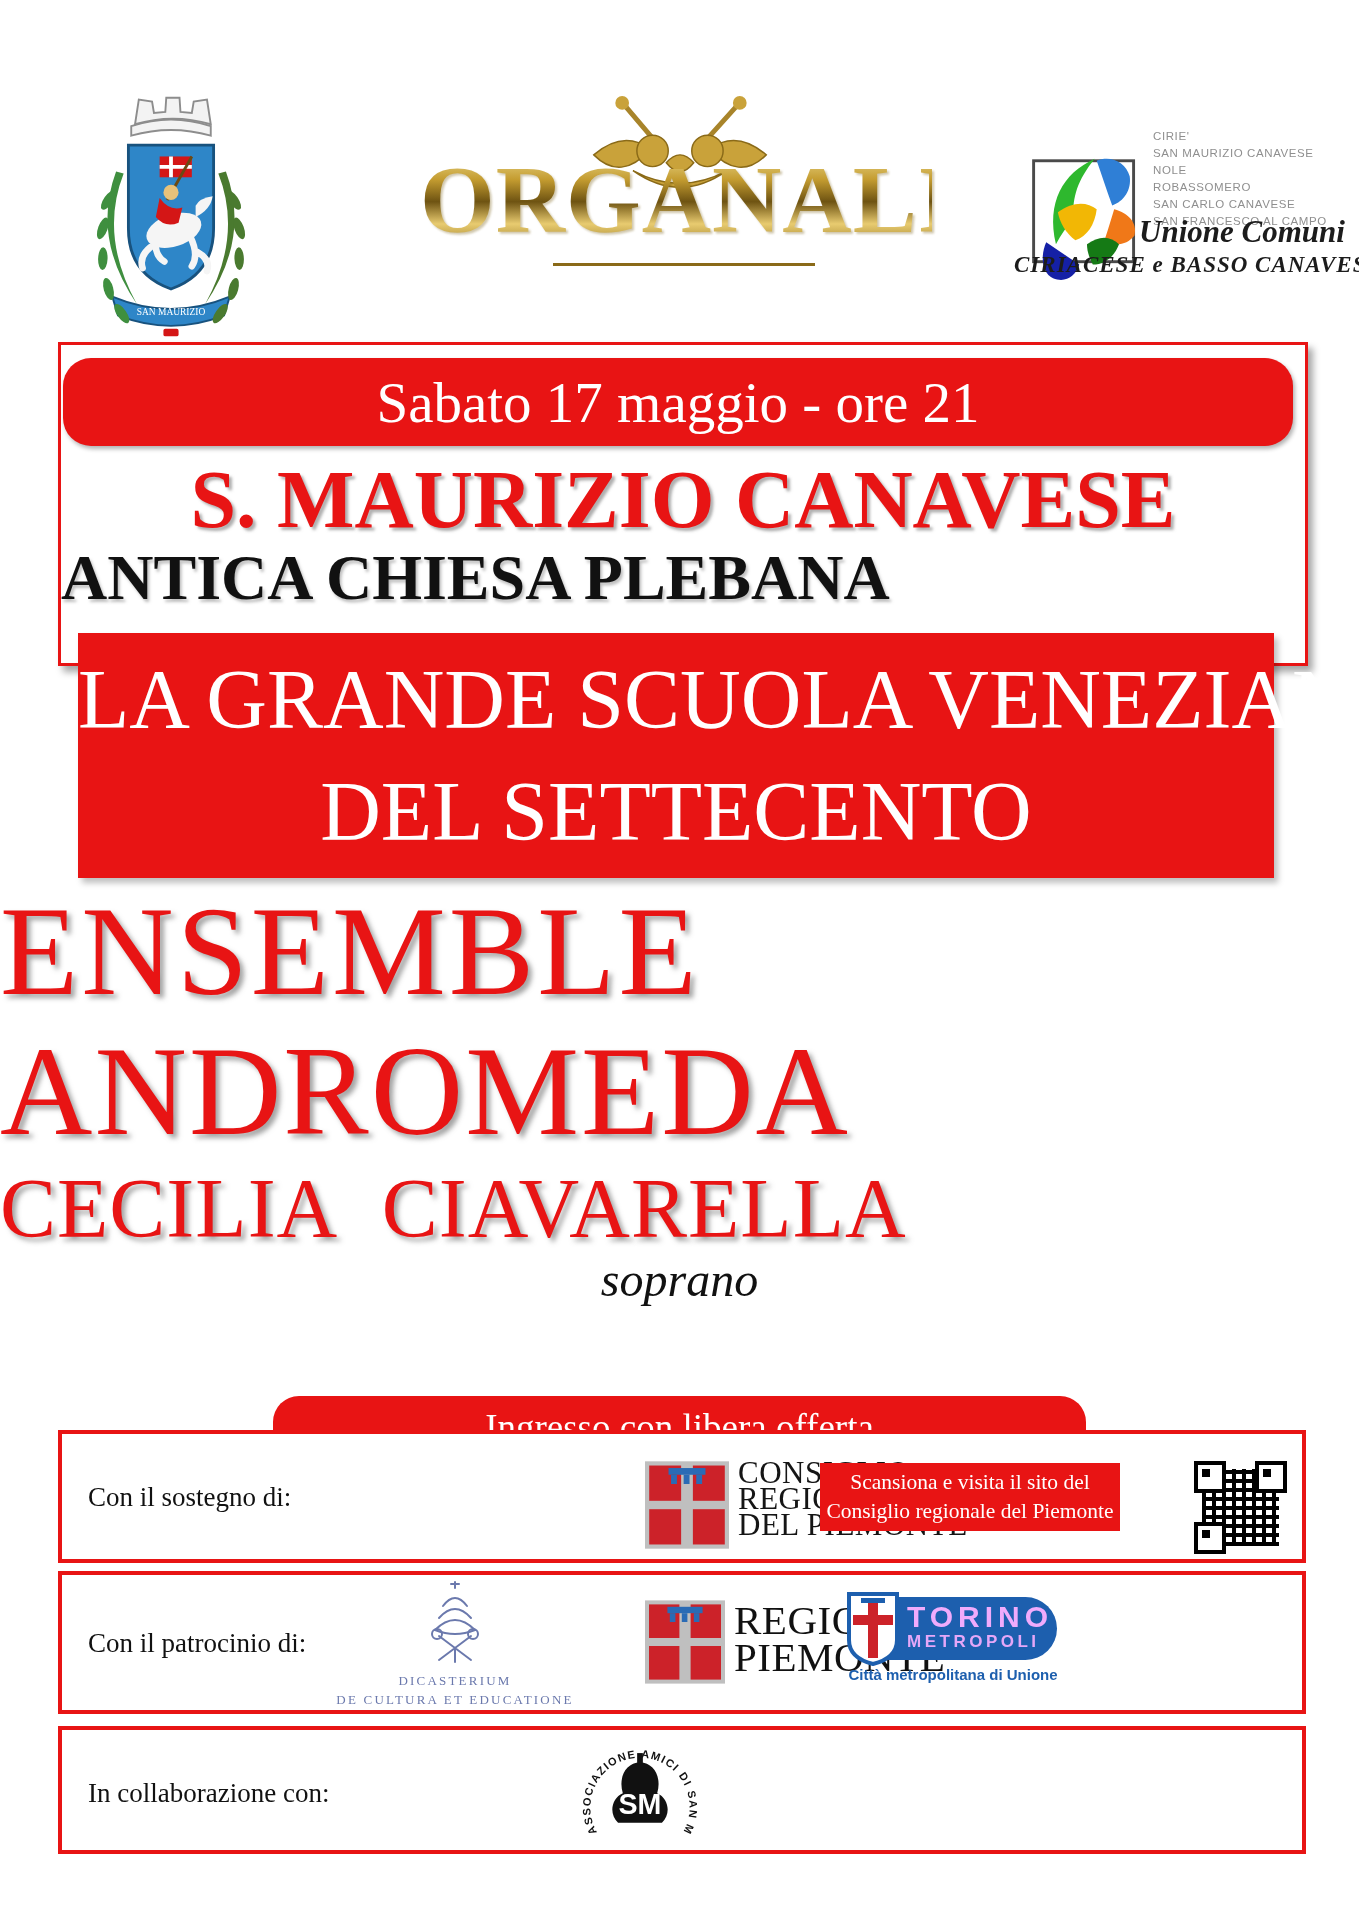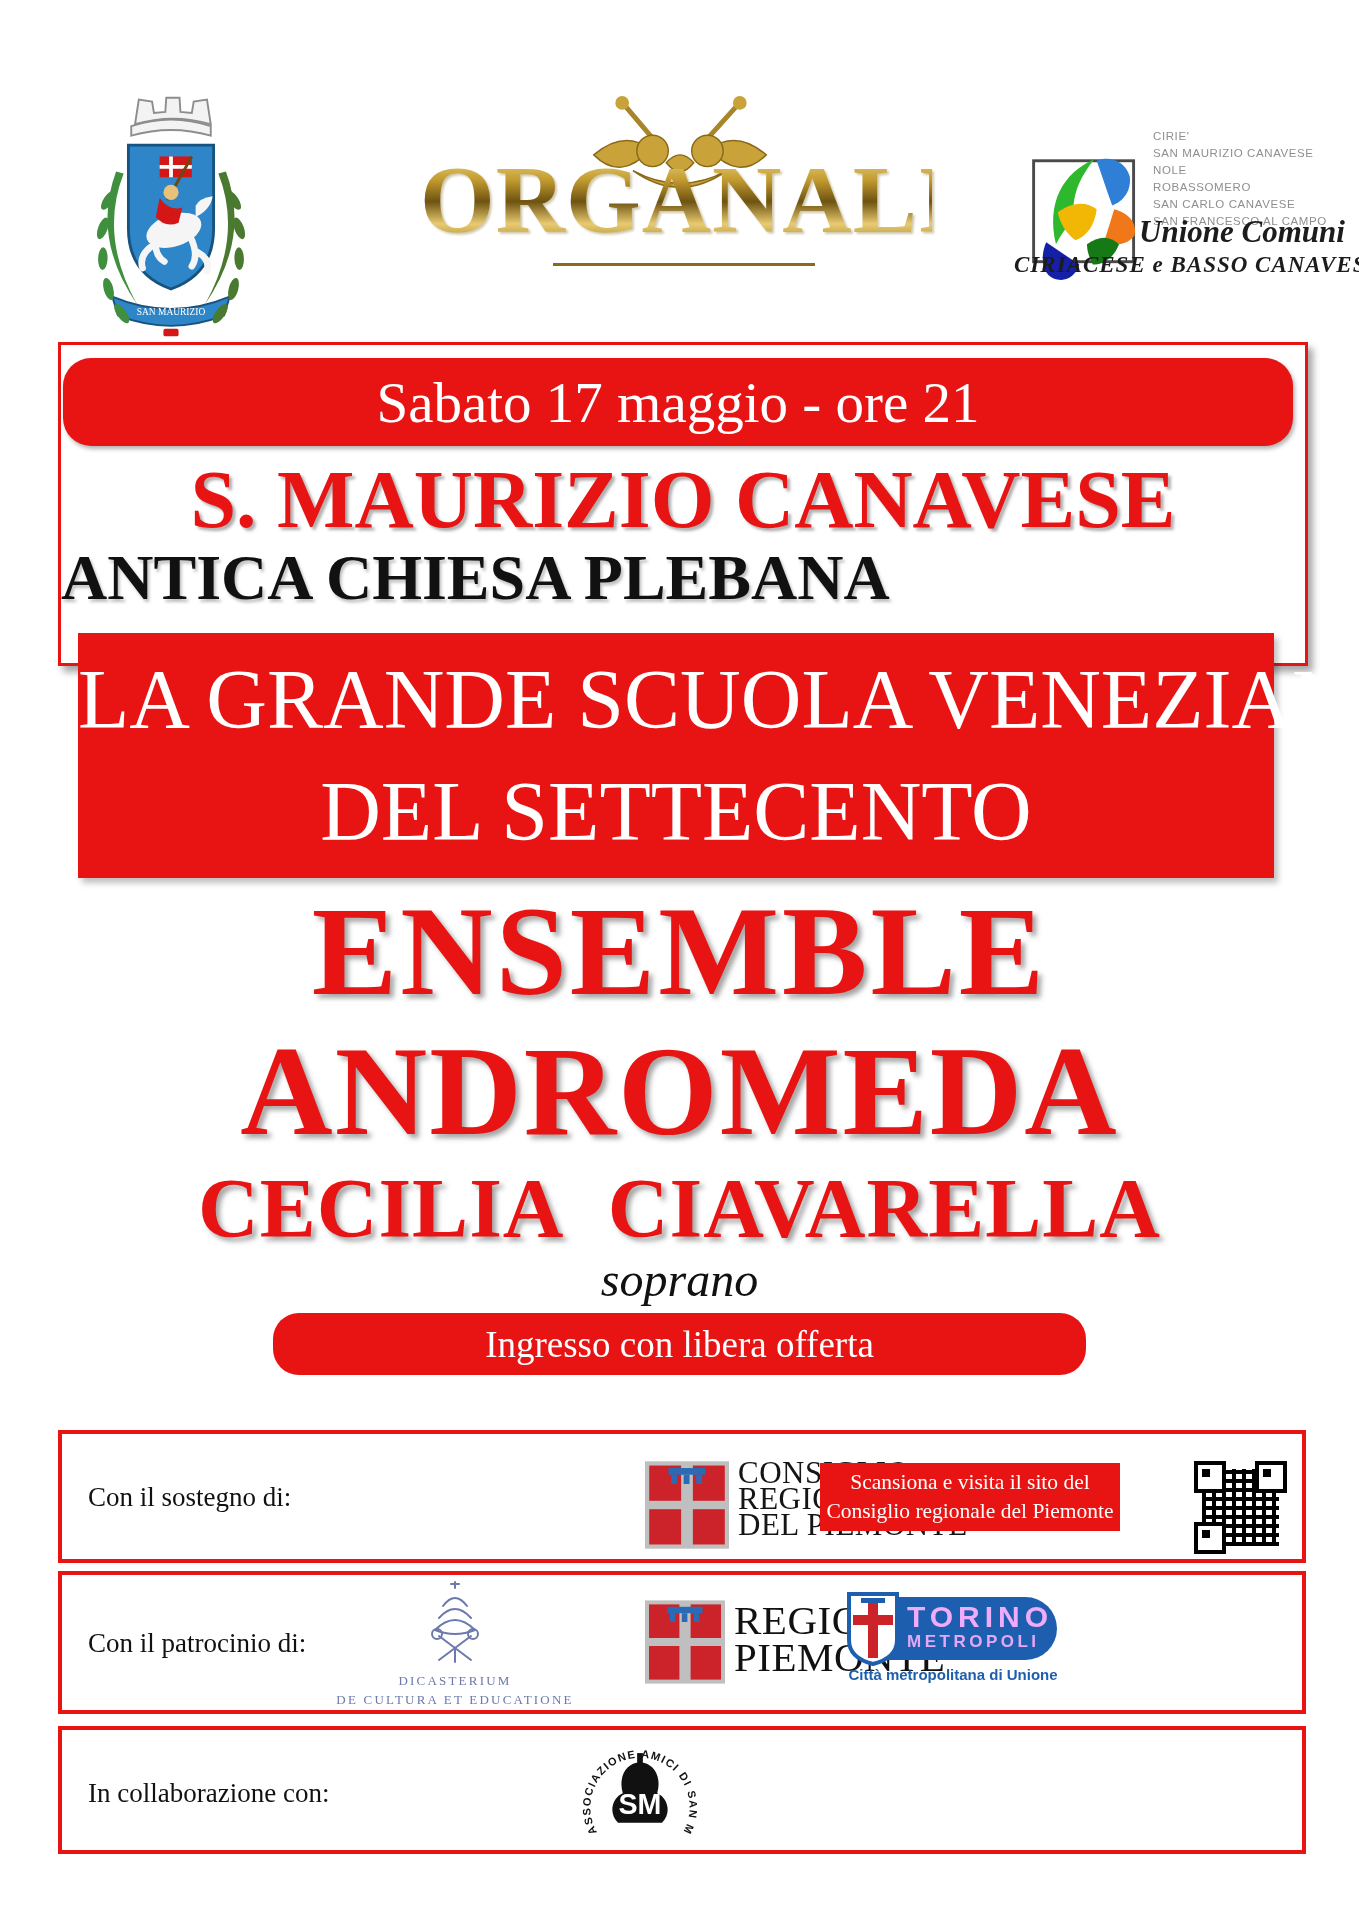--- a/index.html
+++ b/index.html
@@ -37,27 +37,27 @@
     box-shadow:2px 3px 4px rgba(0,0,0,.3);border-radius:28px;}
   #venue-title{position:absolute;left:0;top:108px;width:100%;text-align:center;
     font-size:82px;font-weight:bold;color:var(--red);text-shadow:3px 3px 3px rgba(110,110,110,.55);white-space:nowrap;}
   #venue-subtitle{position:absolute;left:0;top:196px;width:100%;
     font-size:64px;font-weight:bold;color:#111;text-shadow:2px 3px 3px rgba(130,130,130,.5);white-space:nowrap;}
   
   #program-block{left:78px;top:633px;width:1196px;height:245px;background:var(--red);
     box-shadow:4px 5px 6px rgba(0,0,0,.25);color:#fff;}
   #program-line1{position:absolute;left:0;top:18px;width:100%;text-align:center;font-size:84px;white-space:nowrap;}
   #program-line2{position:absolute;left:0;top:130px;width:100%;text-align:center;font-size:84px;white-space:nowrap;}
-  .big-red{width:100%;text-align:center;font-weight:bold;color:var(--red);
+  .big-red{width:100%;text-align:left;font-weight:normal;color:var(--red);
     text-shadow:4px 4px 5px rgba(90,90,90,.55);white-space:nowrap;}
   #artist1{left:0;top:878px;font-size:128px;letter-spacing:3px;}
   #artist2{left:0;top:1018px;font-size:128px;letter-spacing:2px;}
   #soloist{left:0;top:1160px;font-size:84px;word-spacing:26px;letter-spacing:1px;}
   #role{left:0;top:1252px;width:100%;text-align:center;font-style:italic;font-size:48px;color:#111;}
-  #admission-banner{left:273px;top:1313px;width:813px;height:62px;background:var(--red);
+  #admission-banner{left:273px;top:1396px;width:813px;height:62px;background:var(--red);
     color:#fff;font-size:37px;display:flex;align-items:center;justify-content:center;border-radius:26px;}
   
   .foot-box{left:58px;width:1240px;background:#fff;border:4px solid var(--red);}
   #box-support{top:1430px;height:125px;}
   #box-patronage{top:1571px;height:135px;}
   #box-collab{top:1726px;height:120px;}
   .foot-label{font-size:27px;color:#111;white-space:nowrap;}
   #label-support{left:88px;top:1482px;}
   #label-patronage{left:88px;top:1628px;}
   #label-collab{left:88px;top:1778px;}

